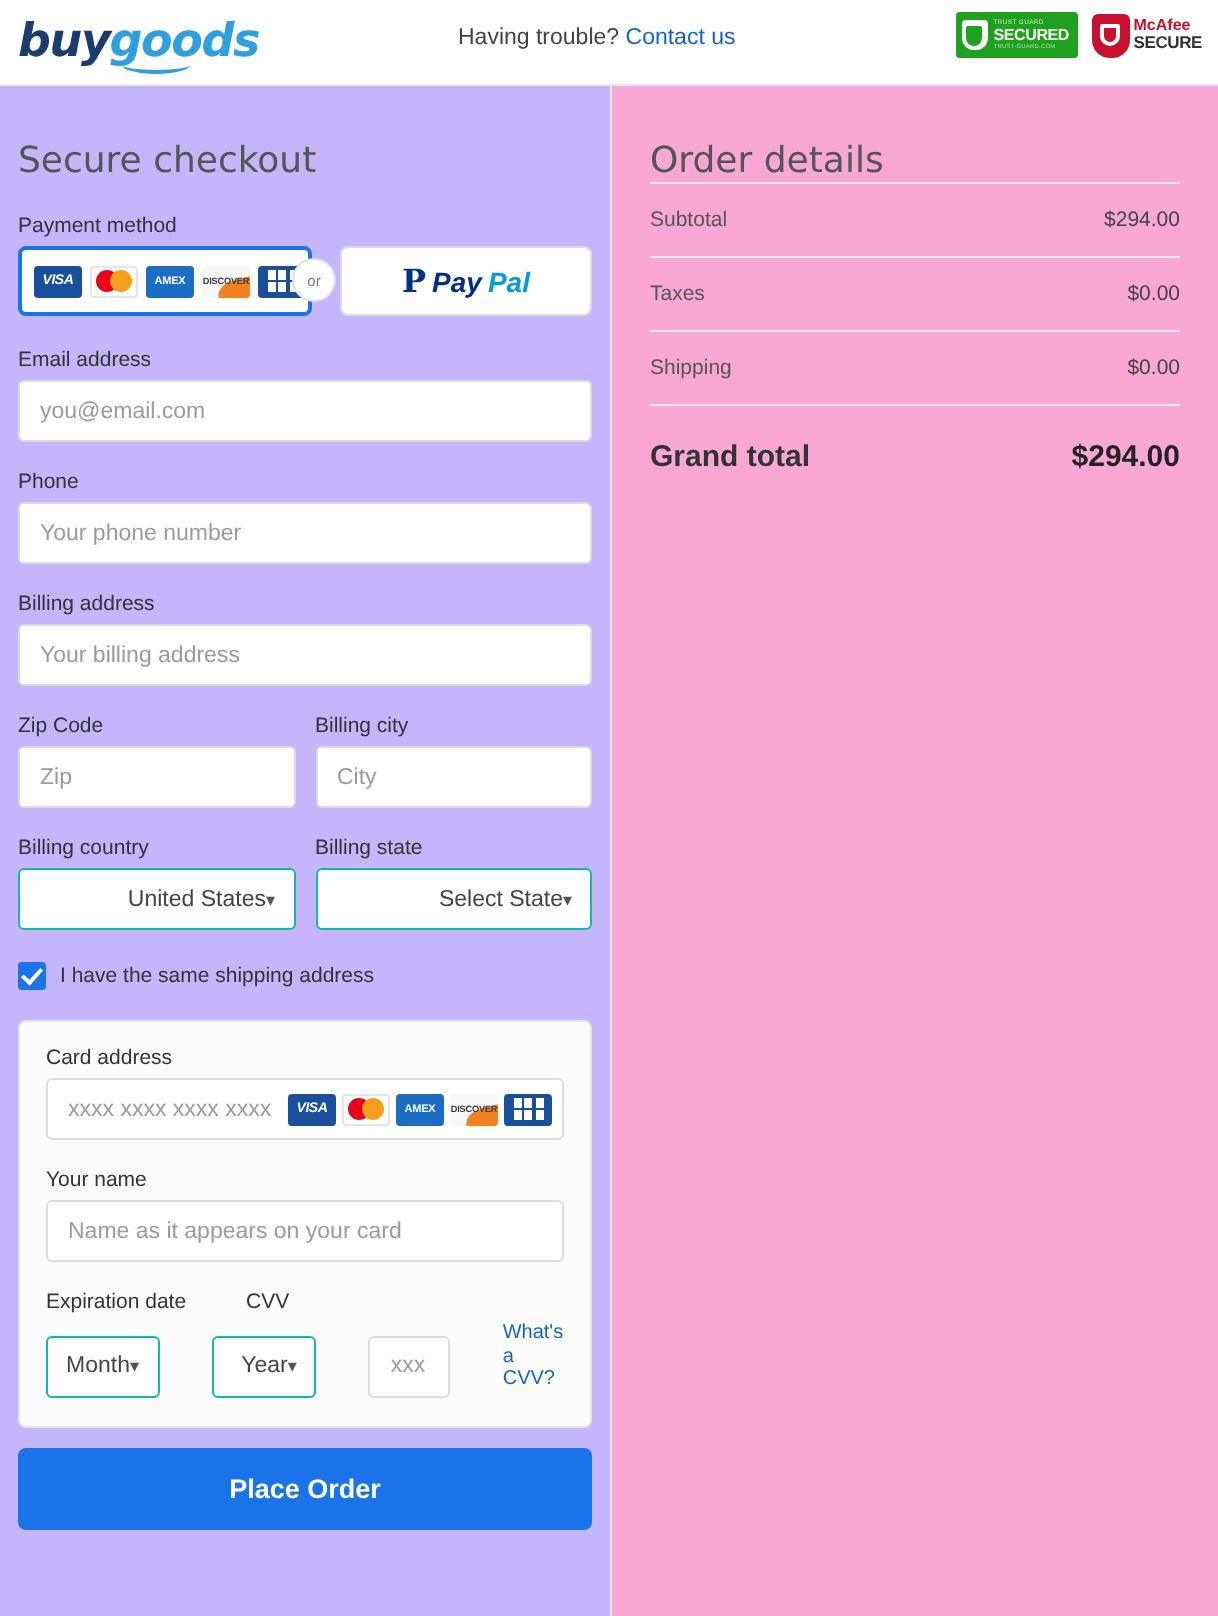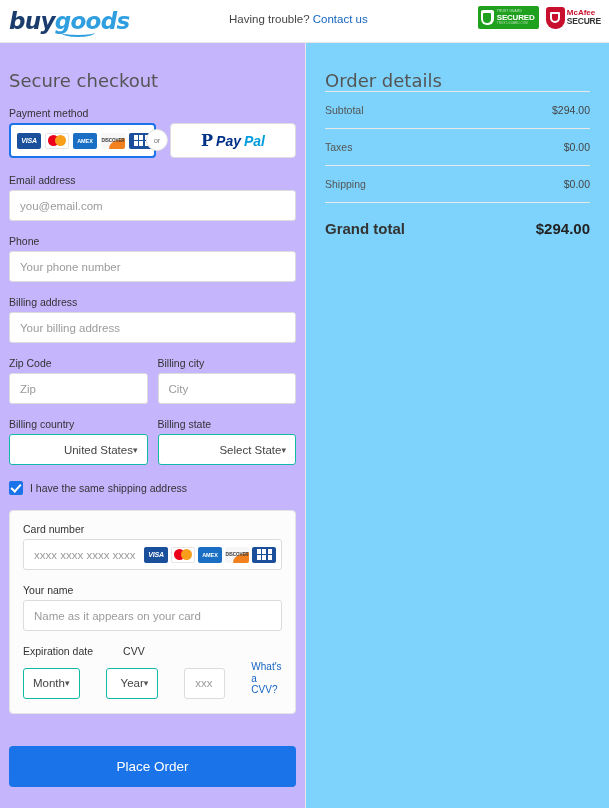--- a/index.html
+++ b/index.html
@@ -62,21 +62,21 @@
     width: 10px; height: 11px; border: 2px solid #fff; border-radius: 1px 1px 5px 5px;
   }
   .badge-mcafee .m-txt { display: flex; flex-direction: column; line-height: 1.05; }
   .badge-mcafee .m1 { font-size: 8px; font-weight: bold; color: #c8102e; }
   .badge-mcafee .m2 { font-size: 8.5px; font-weight: bold; color: #333; letter-spacing: -.2px; }
 
   
   .body { display: flex; flex: 1 1 auto; min-height: 0; }
   .left { width: 305px; flex: 0 0 305px; padding: 0 9px; background: #c4b5fd; }
   .right {
-    flex: 1 1 auto; background: #7dd3fc; border-left: 1px solid #e8e8e8;
+    flex: 1 1 auto; background: #f9a8d4; border-left: 1px solid #e8e8e8;
     padding: 0 19px;
   }
 
   h1.section-title {
     font-size: 18px; font-weight: normal; color: #555;
     margin-top: 27px; margin-bottom: 0;
     font-family: "DejaVu Sans", sans-serif;
   }
 
   .field-label { font-size: 10.5px; color: #333; margin-bottom: 4px; }
@@ -160,21 +160,21 @@
   .exp-row { display: flex; align-items: flex-end; gap: 26px; }
   .sel-sm { width: 65px; }
   .cvv-input { width: 48px; }
   .cvv-link {
     font-size: 10px; color: #1565c0; line-height: 1.15; width: 42px; text-decoration: none;
     margin-bottom: 3px;
   }
 
   .place-order {
     width: 100%; height: 41px; background: #1a73e8; border: none; border-radius: 4px;
-    color: #fff; font-size: 13.5px; font-weight: normal; margin-top: 32px; cursor: pointer;
+    color: #fff; font-size: 13.5px; font-weight: bold; margin-top: 10px; cursor: pointer;
     font-family: "Liberation Sans", sans-serif;
   }
 
   
   .product-row { display: flex; align-items: center; gap: 13px; margin-top: 29px; padding-bottom: 16px; }
   .product-img {
     width: 62px; height: 40px; flex: 0 0 62px;
     display: flex; align-items: flex-end; justify-content: center; gap: 1px; background: #fff;
   }
   .bottle { width: 7px; background: linear-gradient(180deg,#e9e9ee 0%,#ffffff 40%,#dcdce4 100%);
@@ -320,21 +320,21 @@
       </div>
 
       
       <div class="checkbox-row">
         <span class="cbox"></span>
         <span class="cbox-label">I have the same shipping address</span>
       </div>
 
       
       <div class="card-panel">
-        <div class="field-label">Card number</div>
+        <div class="field-label">Card address</div>
         <div class="card-num-wrap">
           <div class="input">xxxx xxxx xxxx xxxx</div>
           <div class="card-num-icons">
             <span class="ci ci-visa">VISA</span>
             <span class="ci ci-mc">
                 <i class="c1"></i>
                 <i class="c2"></i>
               </span>
             <span class="ci ci-amex">AMEX</span>
             <span class="ci ci-disc">

